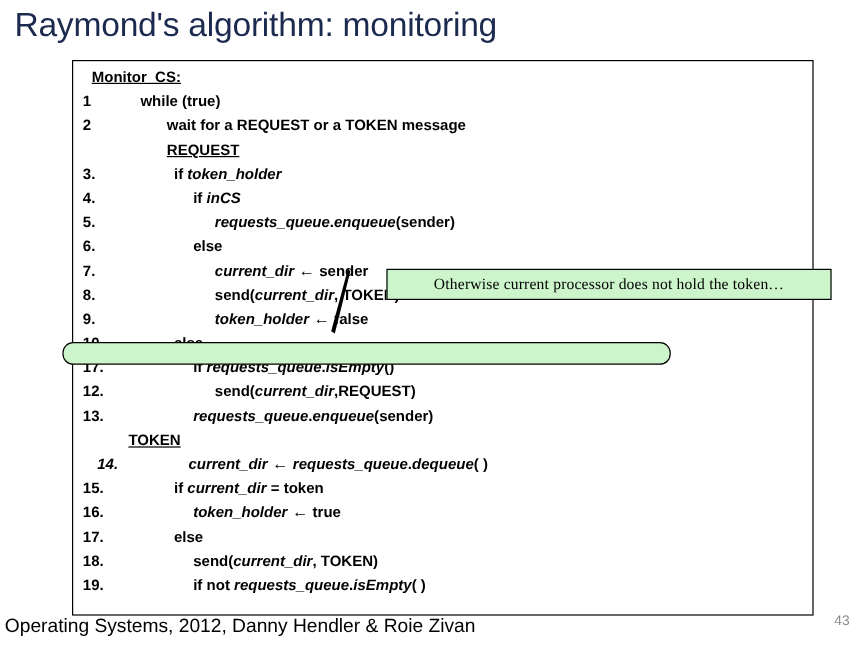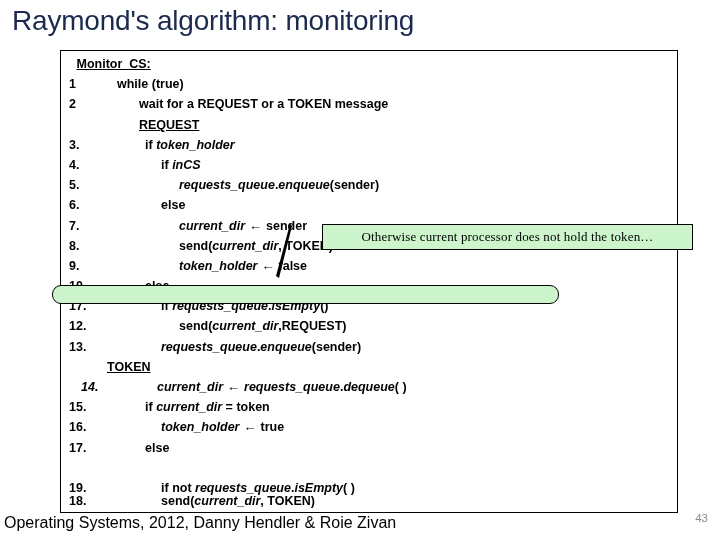--- a/index.html
+++ b/index.html
@@ -160,21 +160,21 @@
       <div class="code-line"><span class="ln" style="width: 30px; margin-left: 8px;">9.</span><span class="code-text" style="margin-left: 80px;"><span class="i">token_holder</span><span class="arrow"> ← </span><span class="b">false</span></span></div>
       <div class="code-line"><span class="ln" style="width: 30px; margin-left: 8px;">10.</span><span class="code-text" style="margin-left: 46px;"><span class="b">else</span></span></div>
       <div class="code-line"><span class="ln" style="width: 30px; margin-left: 8px;">17.</span><span class="code-text" style="margin-left: 62px;"><span class="b">if</span><span class="b"> </span><span class="i">requests_queue</span><span class="b">.</span><span class="i">isEmpty</span><span class="b">()</span></span></div>
       <div class="code-line"><span class="ln" style="width: 30px; margin-left: 8px;">12.</span><span class="code-text" style="margin-left: 80px;"><span class="b">send</span><span class="b">(</span><span class="i">current_dir</span><span class="b">,</span><span class="b">REQUEST</span><span class="b">)</span></span></div>
       <div class="code-line"><span class="ln" style="width: 30px; margin-left: 8px;">13.</span><span class="code-text" style="margin-left: 62px;"><span class="i">requests_queue</span><span class="b">.</span><span class="i">enqueue</span><span class="b">(</span><span class="b">sender</span><span class="b">)</span></span></div>
       <div class="code-line"><span class="ln" style="width: 30px; margin-left: 8px;"></span><span class="code-text" style="margin-left: 8px;"><span class="u">TOKEN</span></span></div>
       <div class="code-line"><span class="ln" style="width: 30px; margin-left: 20px; font-style: italic;">14.</span><span class="code-text" style="margin-left: 46px;"><span class="i">current_dir</span><span class="arrow"> ← </span><span class="i">requests_queue</span><span class="b">.</span><span class="i">dequeue</span><span class="b">( )</span></span></div>
       <div class="code-line"><span class="ln" style="width: 30px; margin-left: 8px;">15.</span><span class="code-text" style="margin-left: 46px;"><span class="b">if</span><span class="b"> </span><span class="i">current_dir</span><span class="b"> = </span><span class="b">token</span></span></div>
       <div class="code-line"><span class="ln" style="width: 30px; margin-left: 8px;">16.</span><span class="code-text" style="margin-left: 62px;"><span class="i">token_holder</span><span class="arrow"> ← </span><span class="b">true</span></span></div>
       <div class="code-line"><span class="ln" style="width: 30px; margin-left: 8px;">17.</span><span class="code-text" style="margin-left: 46px;"><span class="b">else</span></span></div>
-      <div class="code-line"><span class="ln" style="width: 30px; margin-left: 8px;">18.</span><span class="code-text" style="margin-left: 62px; margin-top: 33px;"><span class="b">send</span><span class="b">(</span><span class="i">current_dir</span><span class="b">, </span><span class="b">TOKEN</span><span class="b">)</span></span></div>
+      <div class="code-line"><span class="ln" style="width: 30px; margin-left: 8px;">18.</span><span class="code-text" style="margin-left: 62px;"><span class="b">send</span><span class="b">(</span><span class="i">current_dir</span><span class="b">, </span><span class="b">TOKEN</span><span class="b">)</span></span></div>
       <div class="code-line"><span class="ln" style="width: 30px; margin-left: 8px;">19.</span><span class="code-text" style="margin-left: 62px;"><span class="b">if</span><span class="b"> </span><span class="b">not</span><span class="b"> </span><span class="i">requests_queue</span><span class="b">.</span><span class="i">isEmpty</span><span class="b">( )</span></span></div>
     </div>
 
   <div id="highlight-row"></div>
 </div>
 
 <svg id="callout-tail" viewBox="0 0 18 56">
   <polygon points="15,0 17,2 4,54 1,52" fill="#000000"></polygon>
 </svg>
 

